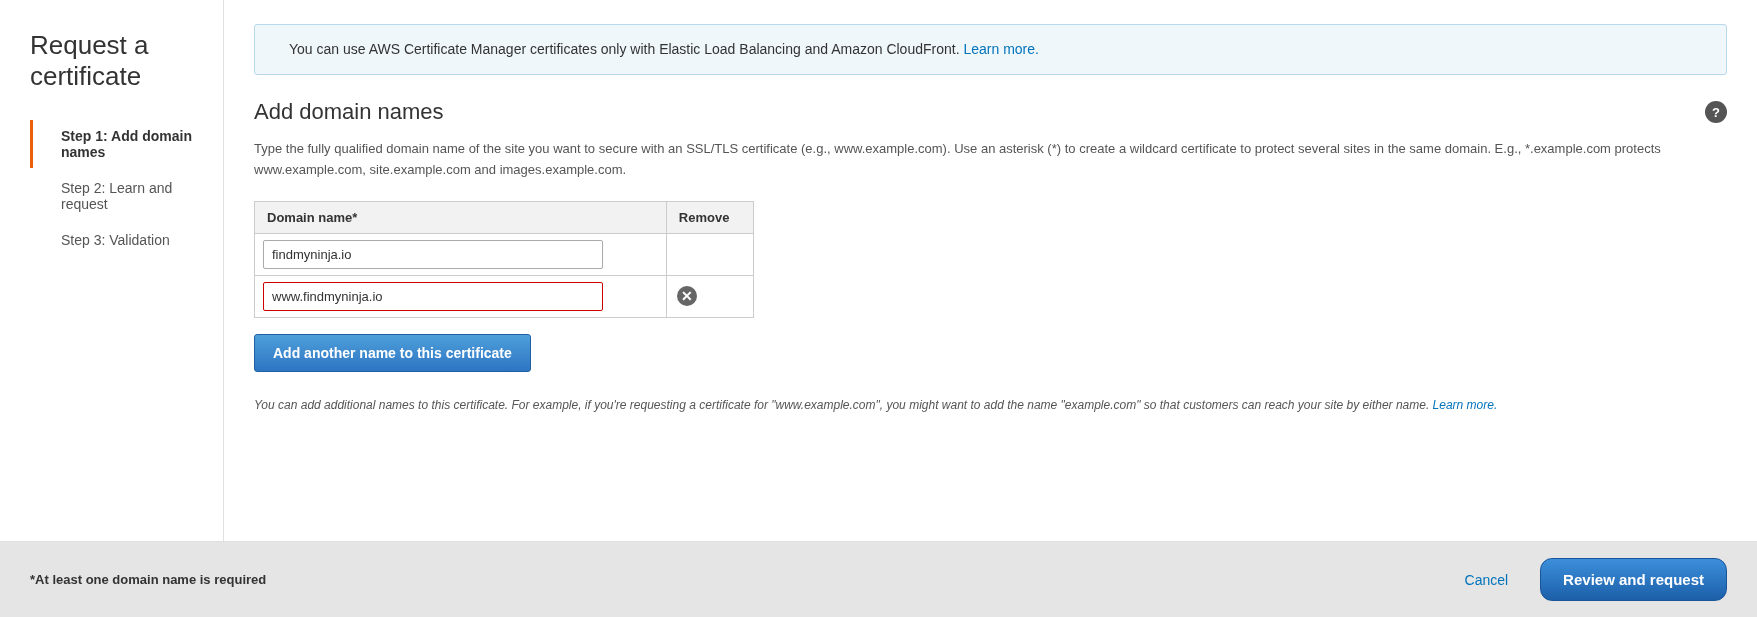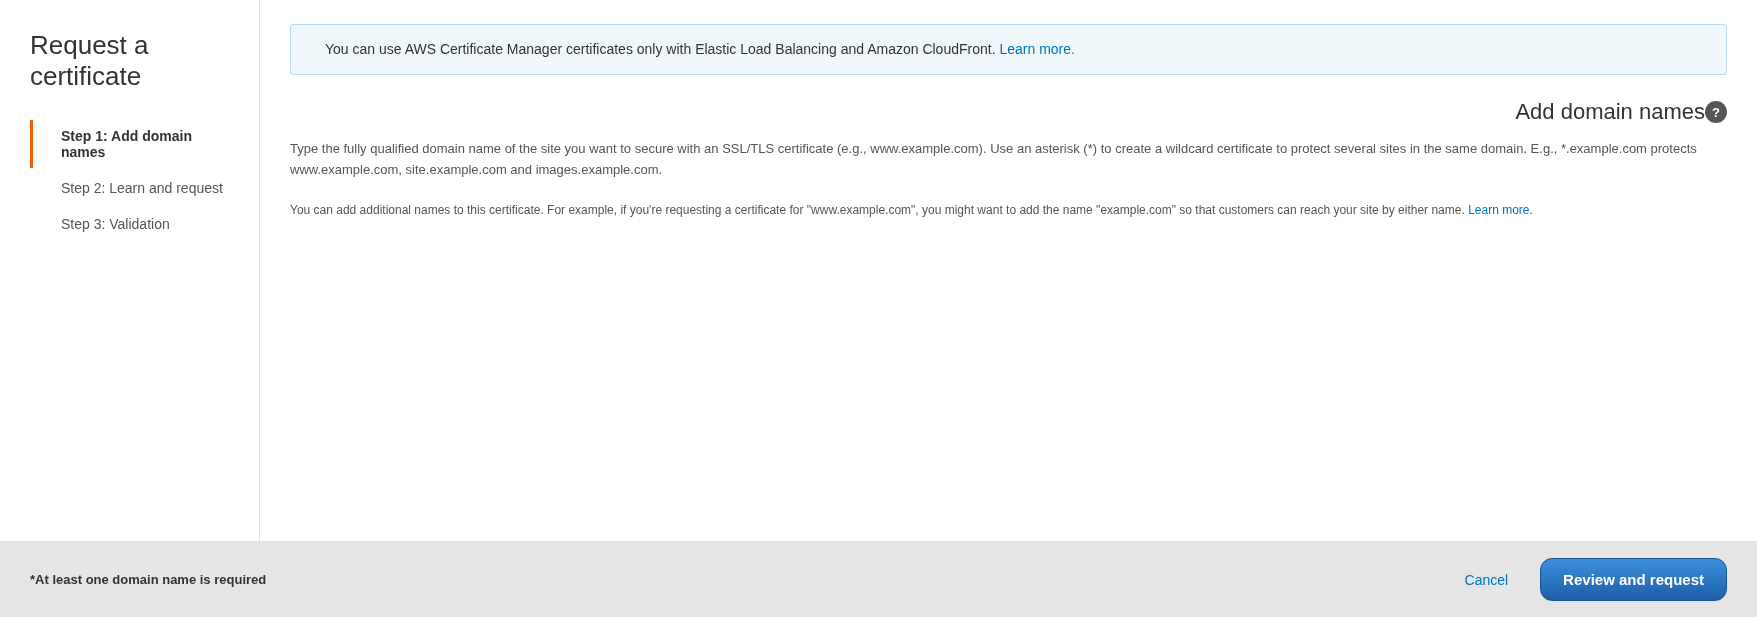--- a/index.html
+++ b/index.html
@@ -14,21 +14,21 @@
       background: #fff;
       width: 1757px;
       min-height: 617px;
     }
     .page-layout {
       display: flex;
       min-height: 617px;
     }
     
     .sidebar {
-      width: 260px;
+      width: 224px;
       padding: 30px 20px 20px 30px;
       border-right: 1px solid #e0e0e0;
       flex-shrink: 0;
     }
     .page-title {
       font-size: 26px;
       font-weight: 300;
       color: #333;
       margin-bottom: 28px;
     }
@@ -62,21 +62,21 @@
       line-height: 1.5;
     }
     .info-banner a {
       color: #0073bb;
       text-decoration: none;
     }
     
     .section-header {
       display: flex;
       align-items: center;
-      justify-content: flex-end;
+      justify-content: space-between;
       margin-bottom: 14px;
     }
     .section-title {
       font-size: 22px;
       font-weight: 400;
       color: #333;
     }
     .help-icon {
       width: 22px;
       height: 22px;
@@ -164,20 +164,21 @@
       cursor: pointer;
       margin-bottom: 12px;
       display: inline-block;
     }
     
     .additional-note {
       font-size: 12px;
       color: #555;
       line-height: 1.6;
       margin-bottom: 0;
+      font-style: italic;
     }
     .additional-note a {
       color: #0073bb;
       text-decoration: none;
     }
     
     .footer-bar {
       display: flex;
       align-items: center;
       justify-content: space-between;
@@ -241,21 +242,50 @@
       <span>You can use AWS Certificate Manager certificates only with Elastic Load Balancing and Amazon CloudFront. </span><a href="#">Learn more.</a>
     </div>
 
     <div class="section-header">
       <h2 class="section-title">Add domain names</h2>
       <div class="help-icon">?</div>
     </div>
 
     <p class="section-description">Type the fully qualified domain name of the site you want to secure with an SSL/TLS certificate (e.g., www.example.com). Use an asterisk (*) to create a wildcard certificate to protect several sites in the same domain. E.g., *.example.com protects www.example.com, site.example.com and images.example.com.</p>
 
-
+    <table class="domain-table">
+      <thead>
+        <tr>
+          <th>Domain name*</th>
+          <th>Remove</th>
+        </tr>
+      </thead>
+      <tbody>
+        <tr>
+          <td>
+            <input type="text" class="domain-input" value="findmyninja.io" style="">
+          </td>
+          <td></td>
+        </tr>
+        <tr>
+          <td>
+            <input type="text" class="domain-input has-content" value="www.findmyninja.io" style="">
+          </td>
+          <td>
+            <button class="remove-btn">
+              <div class="remove-circle-icon">✕</div>
+            </button>
+          </td>
+        </tr>
+      </tbody>
+    </table>
+
+    <div style="margin-bottom: 12px;">
+      <button class="add-name-btn">Add another name to this certificate</button>
+    </div>
 
     <p class="additional-note">
       <span>You can add additional names to this certificate. For example, if you're requesting a certificate for "www.example.com", you might want to add the name "example.com" so that customers can reach your site by either name. </span><a href="#">Learn more.</a>
     </p>
 
   </div>
 </div>
 
 <div class="footer-bar">
   <span class="required-note">*At least one domain name is required</span>

